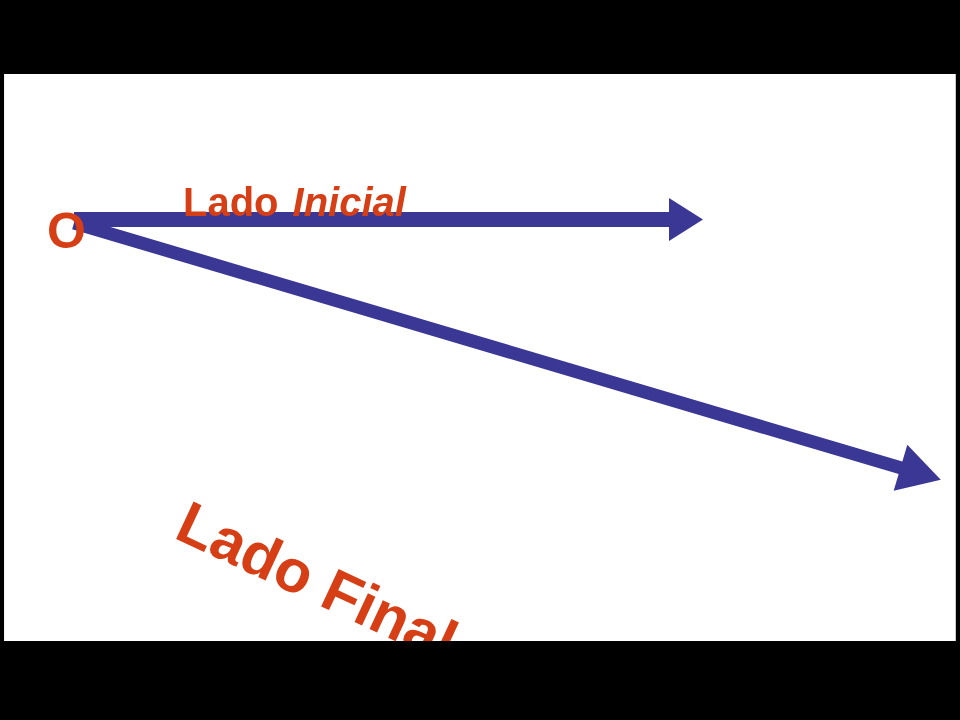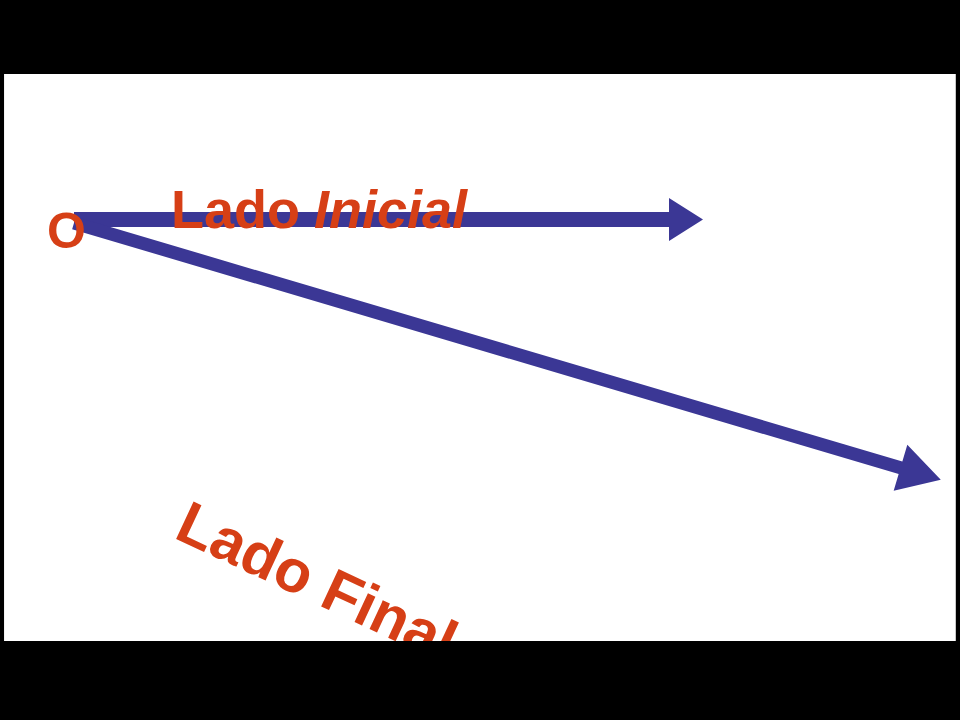--- a/index.html
+++ b/index.html
@@ -66,23 +66,23 @@
   }
 
   #vertex-label {
     left: 42px;
     top: 132px;
     font-size: 50px;
     letter-spacing: 0px;
   }
 
   #initial-side-label {
-    left: 166px;
+    left: 178px;
     top: 108px;
-    font-size: 54px;
+    font-size: 40px;
   }
   #initial-side-label .word-upright { font-style: normal; }
   #initial-side-label .word-italic  { font-style: italic; padding-left: 14px; }
 
   #final-side-label {
     left: 176px;
     top: 415px;
     font-size: 60px;
     transform: rotate(25deg);
     transform-origin: 0% 50%;

